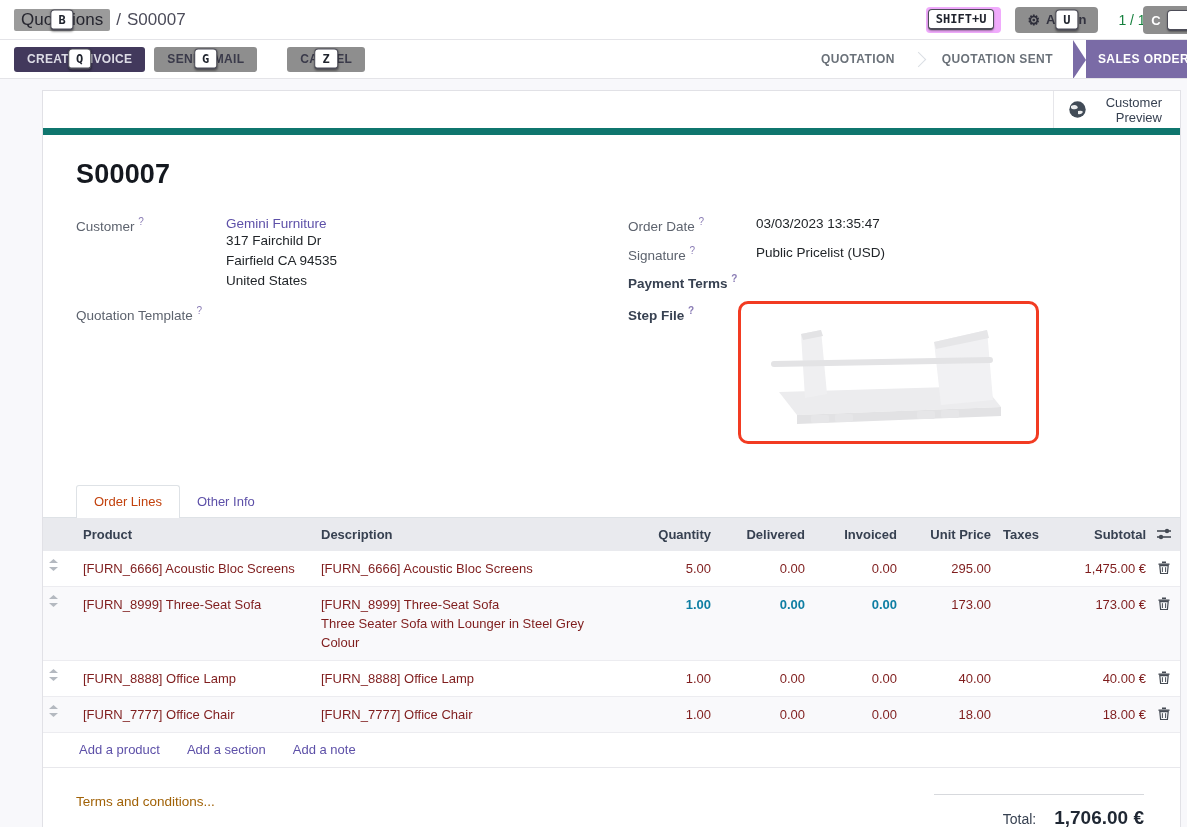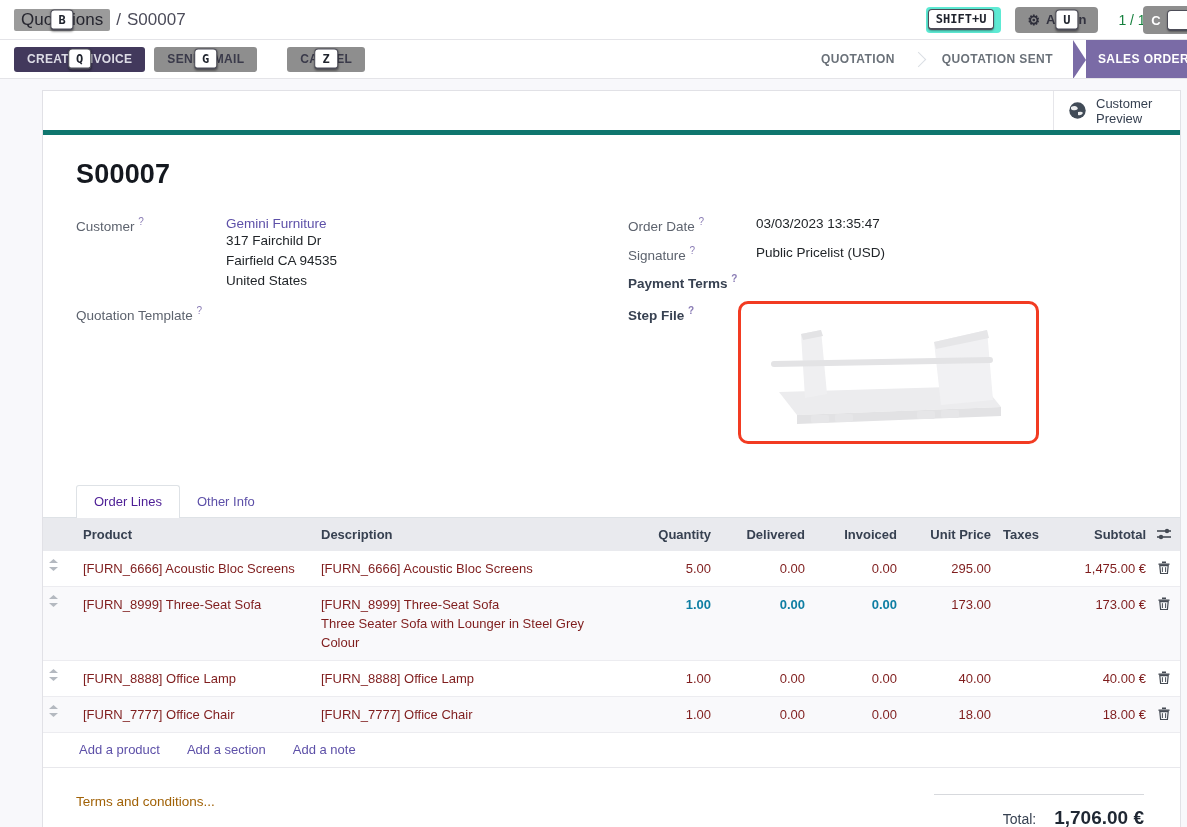--- a/index.html
+++ b/index.html
@@ -12,21 +12,21 @@
   .breadcrumb { font-size:17px; color:#4c4c5a; display:flex; align-items:center; gap:6px; }
   .bc-section { background:#9b9b9b; color:#26262f; padding:1px 7px; border-radius:2px;
     position:relative; }
   .bc-rest { color:#4c4c5a; }
   .nav-right { margin-left:auto; display:flex; align-items:center; gap:14px; padding-right:0; }
   .kbd { display:inline-block; background:#fff; border:1px solid #4d4d58; border-bottom-width:2px;
     border-radius:4px; padding:1px 7px; font-family:"DejaVu Sans Mono", monospace;
     font-size:12px; font-weight:bold; color:#20242e; box-shadow:0 1px 2px rgba(0,0,0,.35);
     line-height:16px; }
   .kbd-overlay { position:absolute; top:50%; left:50%; transform:translate(-50%,-50%); z-index:3; }
-  .unlock-wrap { background:#5eead4; border-radius:4px; padding:2px 7px 3px 2px; display:flex; }
+  .unlock-wrap { background:#f0abfc; border-radius:4px; padding:2px 7px 3px 2px; display:flex; }
   .btn-grey { background:#8e8e8e; color:#32323f; border:none; border-radius:4px; height:26px;
     display:inline-flex; align-items:center; gap:6px; padding:0 12px; font-size:13px;
     font-weight:bold; position:relative; cursor:pointer; }
   .gear { font-size:14px; color:#2e2e3a; }
   .pager { font-size:14px; color:#15803d; margin-left:6px; }
   .pg-arrows { display:flex; gap:10px; font-size:20px; color:#ced3da; margin-left:4px; }
   .edge-btn { position:absolute; right:-18px; top:6px; background:#8e8e8e; border-radius:4px;
     height:28px; display:flex; align-items:center; padding:0 8px; gap:6px; color:#fff;
     font-weight:bold; font-size:13px; }
 
@@ -46,22 +46,22 @@
     transform:rotate(45deg); align-self:center; margin:0 1px; }
   .step.active { background:#7a6ba6; color:#fff; position:relative; margin-left:16px;
     padding:0 40px 0 12px; }
   .step.active::before { content:""; position:absolute; left:-13px; top:0; width:0; height:0;
     border-top:20px solid transparent; border-bottom:19px solid transparent;
     border-left:13px solid #7a6ba6; }
 
   
   .content { background:#f8f8fb; height:748px; padding:11px 6px 0 42px; }
   .sheet { background:#fff; border:1px solid #e1e1e6; min-height:760px; position:relative; }
-  .sheet-strip { height:44px; border-bottom:5px solid #0f766e; display:flex;
-    justify-content:flex-end; }
+  .sheet-strip { height:44px; border-bottom:7px solid #0f766e; display:flex;
+    justify-content:flex-end;text-align:right; }
   .preview-btn { border-left:1px solid #e6e6ea; display:flex; align-items:center; gap:9px;
     padding:0 18px 0 14px; cursor:pointer; }
   .preview-btn .txt { font-size:13px; color:#374151; width:66px; line-height:15px; }
 
   .form-body { padding:24px 0 0 33px; }
   .title { font-size:27px; font-weight:bold; color:#14181f; letter-spacing:.2px; }
 
   .field-cols { display:flex; margin-top:26px; }
   .fcol-left { width:552px; flex:none; }
   .fcol-right { flex:1; }
@@ -76,21 +76,21 @@
   .addr div { line-height:20px; }
   .pay-row { margin-bottom:14px; }
   .stepfile-box { width:301px; height:143px; border:3px solid #f23b22; border-radius:10px;
     background:#fff; margin-left:-18px; margin-top:-4px; display:flex; align-items:center;
     justify-content:center; }
 
   
   .tabbar { margin-top:30px; display:flex; align-items:flex-end; padding-left:33px;
     border-bottom:1px solid #dee2e6; }
   .tab { font-size:13px; padding:8px 17px; cursor:pointer; color:#5d50a8; }
-  .tab.active { color:#4c1d95; background:#fff; border:1px solid #dee2e6; border-bottom:none;
+  .tab.active { color:#c2410c; background:#fff; border:1px solid #dee2e6; border-bottom:none;
     border-radius:3px 3px 0 0; margin-bottom:-1px; padding-bottom:9px; }
 
   
   table.lines { width:100%; border-collapse:collapse; table-layout:fixed; }
   table.lines th { background:#e9eaee; font-size:13px; font-weight:bold; color:#374151;
     text-align:left; padding:9px 6px; }
   table.lines th.num, table.lines td.num { text-align:right; }
   table.lines td { font-size:13px; color:#7f1d1d; padding:8px 6px; vertical-align:top;
     border-bottom:1px solid #ececf0; line-height:19px; }
   table.lines tr.stripe td { background:#f9f9fb; }

